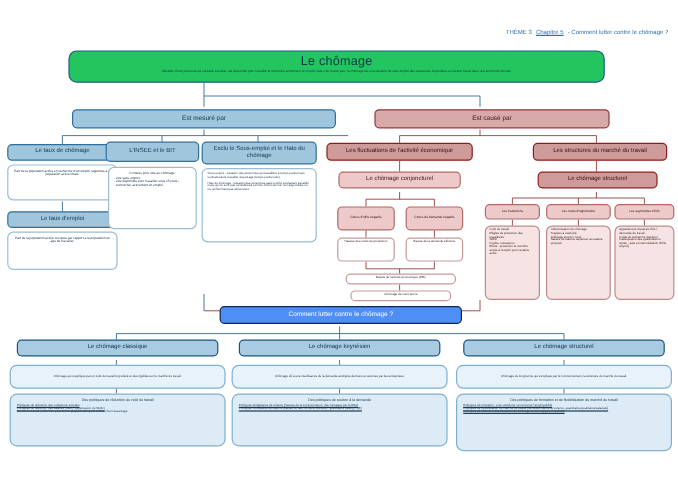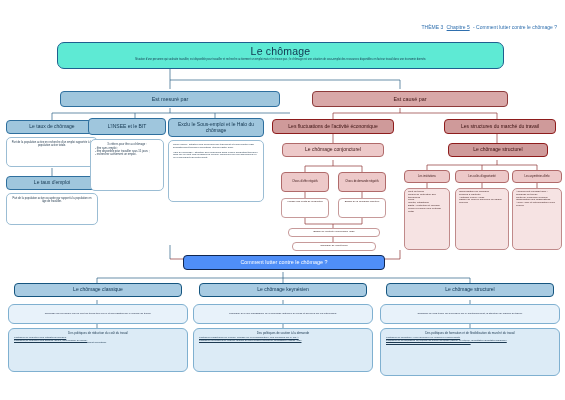--- a/index.html
+++ b/index.html
@@ -158,21 +158,21 @@
   }
   #breadcrumb span { margin-right: 2px; }
 
   .bc-link { text-decoration: underline; }
 
   
   #title-banner {
     position: absolute;
     left: 57px; top: 42px;
     width: 447px; height: 27px;
-    background: #5eead4;
+    background: #22c55e;
     border: 1.6px solid #1f5f8f;
     border-radius: 7px;
     display: flex;
     flex-direction: column;
     align-items: center;
     justify-content: flex-start;
     padding-top: 2px;
     box-sizing: border-box;
     color: #11354f;
   }

